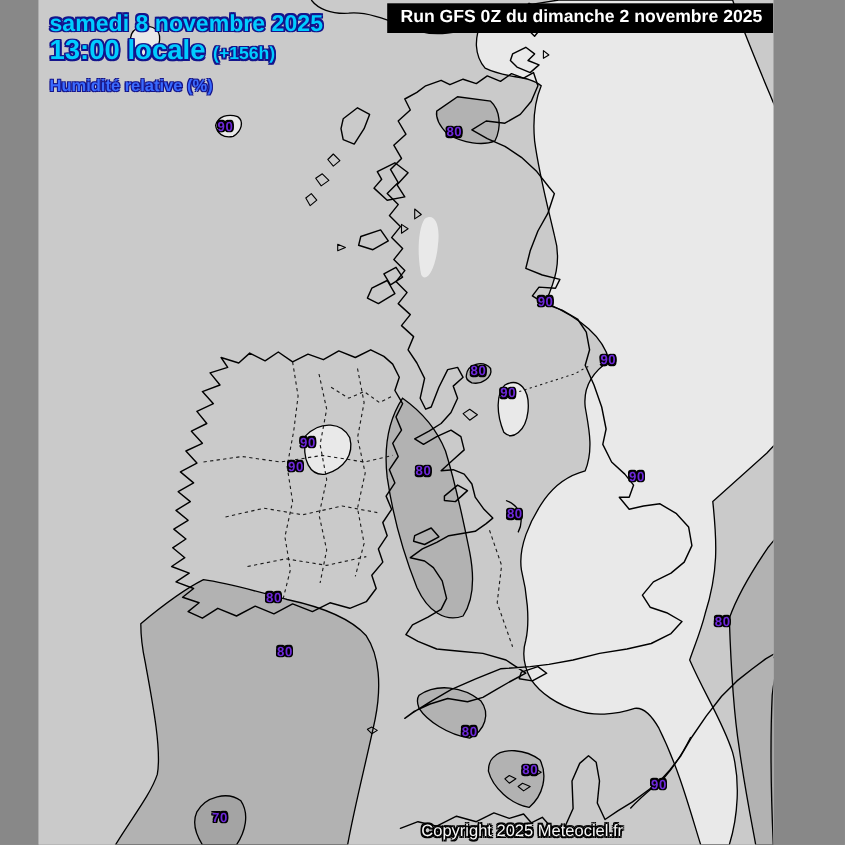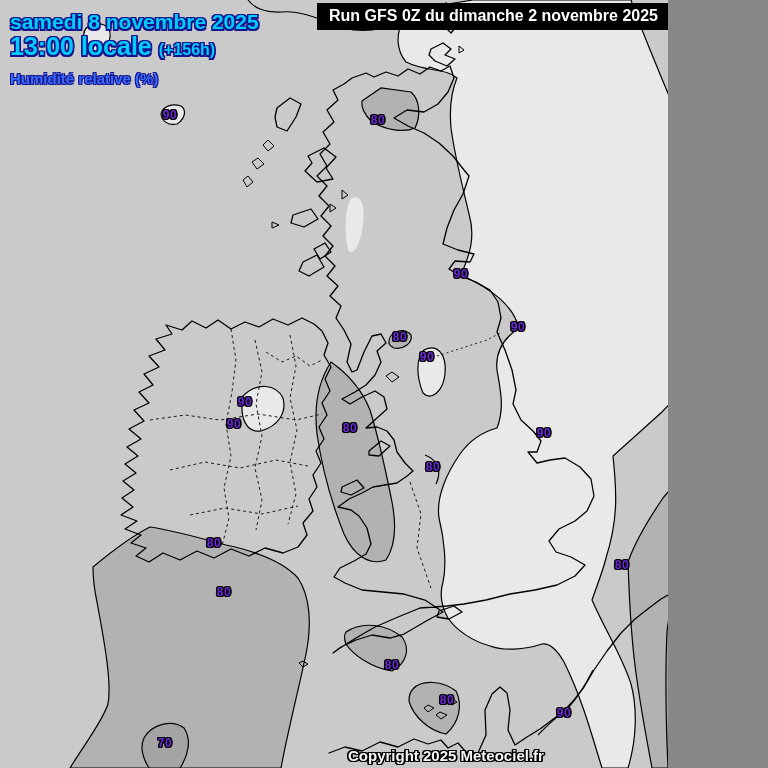--- a/index.html
+++ b/index.html
@@ -2,21 +2,21 @@
 <html style="--c-bg: #cacaca; --c-gt90: #e9e9e9; --c-70-80: #b2b2b2; --c-60-70: #9f9f9f; --c-dark-spot: #a4a4a4; --c-line: #000000; --c-cyan: #00ccff; --c-cyan-outline: #14148c; --c-param: #3a6bff; --c-runbox: #000000; --c-runtext: #ffffff;"><head>
 <meta charset="utf-8">
 <style>
   :root{
     --c-bg:#cacaca; --c-gt90:#e9e9e9; --c-70-80:#b2b2b2; --c-60-70:#9f9f9f;
     --c-dark-spot:#a4a4a4; --c-line:#000000; --c-cyan:#00ccff; --c-cyan-outline:#14148c;
     --c-param:#3a6bff; --c-runbox:#000000; --c-runtext:#ffffff;
   }
   html,body{margin:0;padding:0;background:#888;}
   body{font-family:"Liberation Sans",sans-serif;}
-  .map-wrap{position:relative;width:668px;height:768px;overflow:hidden;background:var(--c-bg);}
+  .map-wrap{position:relative;width:668px;height:768px;overflow:hidden;background:var(--c-bg);margin-left:35px;}
   svg{position:absolute;left:0;top:0;}
   .coast{fill:none;stroke:var(--c-line);stroke-width:1.3;stroke-linejoin:round;stroke-linecap:round;}
   .coast-thin{fill:none;stroke:var(--c-line);stroke-width:1;stroke-linejoin:round;}
   .dashed{fill:none;stroke:#1a1a1a;stroke-width:1;stroke-dasharray:3,3;}
   .dotted{fill:none;stroke:#1a1a1a;stroke-width:1;stroke-dasharray:2,3;}
   .band-gt90{fill:var(--c-gt90);stroke:var(--c-line);stroke-width:1.2;}
   .band-gt90-ns{fill:var(--c-gt90);}
   .band-7080{fill:var(--c-70-80);stroke:var(--c-line);stroke-width:1.2;}
   .band-6070{fill:var(--c-60-70);stroke:var(--c-line);stroke-width:1.2;}
   .band-darkspot{fill:var(--c-dark-spot);stroke:var(--c-line);stroke-width:1.2;}
@@ -31,21 +31,21 @@
     text-shadow:-1.5px -1.5px 0 var(--c-cyan-outline),1.5px -1.5px 0 var(--c-cyan-outline),
                -1.5px 1.5px 0 var(--c-cyan-outline),1.5px 1.5px 0 var(--c-cyan-outline),
                0 -1.5px 0 var(--c-cyan-outline),0 1.5px 0 var(--c-cyan-outline),
                -1.5px 0 0 var(--c-cyan-outline),1.5px 0 0 var(--c-cyan-outline);text-align:right;}
   .hdr-time .offset{font-size:16px;}
   .hdr-param{top:70px;font-size:15px;color:var(--c-param);
     text-shadow:-1px -1px 0 var(--c-cyan-outline),1px -1px 0 var(--c-cyan-outline),
                -1px 1px 0 var(--c-cyan-outline),1px 1px 0 var(--c-cyan-outline);}
   .run-box{position:absolute;top:3px;right:0;z-index:5;background:var(--c-runbox);
     color:var(--c-runtext);font-size:16px;font-weight:bold;padding:4px 10px 5px 12px;white-space:nowrap;}
-  .copyright{position:absolute;left:348px;top:747px;z-index:5;font-size:15px;font-weight:bold;color:#f5f5f5;
+  .copyright{position:absolute;left:348px;top:747px;z-index:5;font-size:15px;font-weight:normal;color:#f5f5f5;
     text-shadow:-1.4px -1.4px 0 #000,1.4px -1.4px 0 #000,-1.4px 1.4px 0 #000,1.4px 1.4px 0 #000,
                 0 -1.4px 0 #000,0 1.4px 0 #000,-1.4px 0 0 #000,1.4px 0 0 #000;white-space:nowrap;}
   .cl{position:absolute;z-index:4;transform:translate(-50%,-50%);font-size:12px;font-weight:bold;color:#6d28d9;
     letter-spacing:0.5px;
     text-shadow:-1.3px -1.3px 0 #000,1.3px -1.3px 0 #000,-1.3px 1.3px 0 #000,1.3px 1.3px 0 #000,
                 0 -1.3px 0 #000,0 1.3px 0 #000,-1.3px 0 0 #000,1.3px 0 0 #000;white-space:nowrap;}
 </style>
 </head>
 <body>
 

